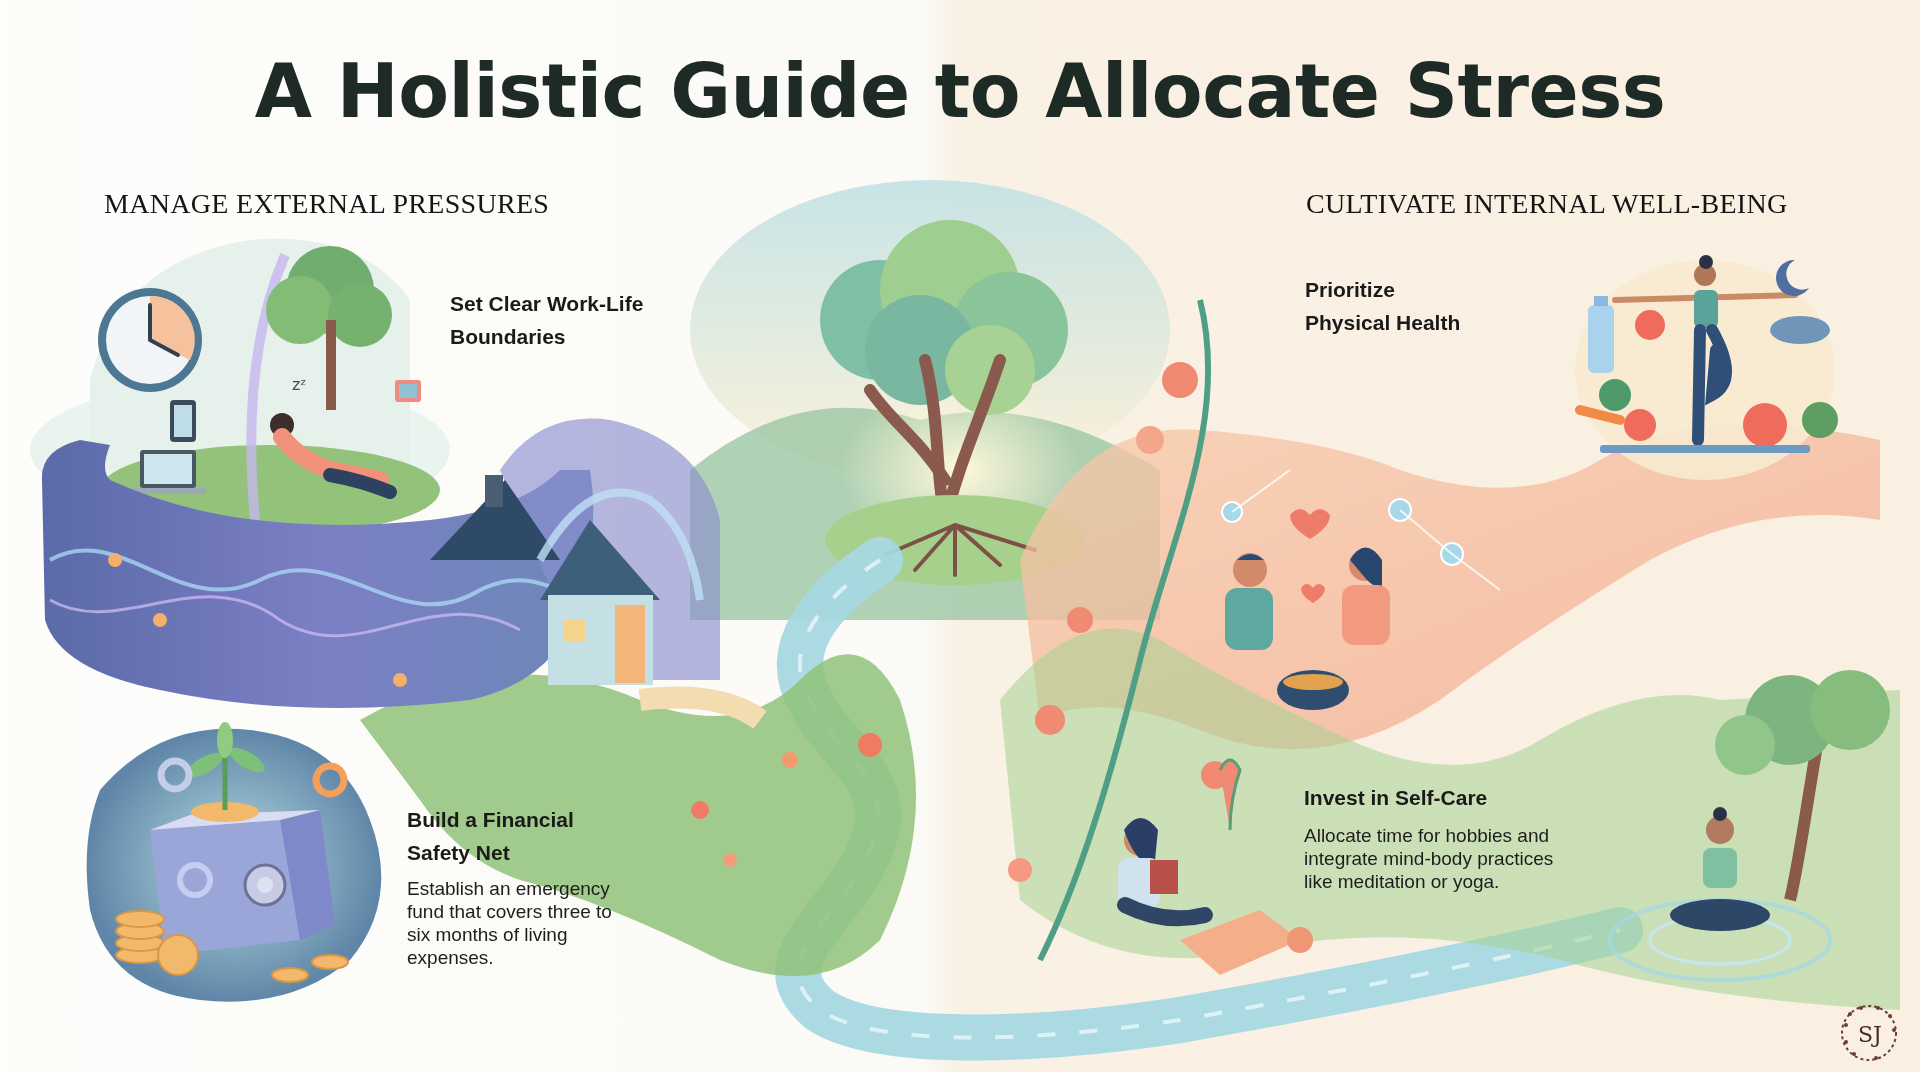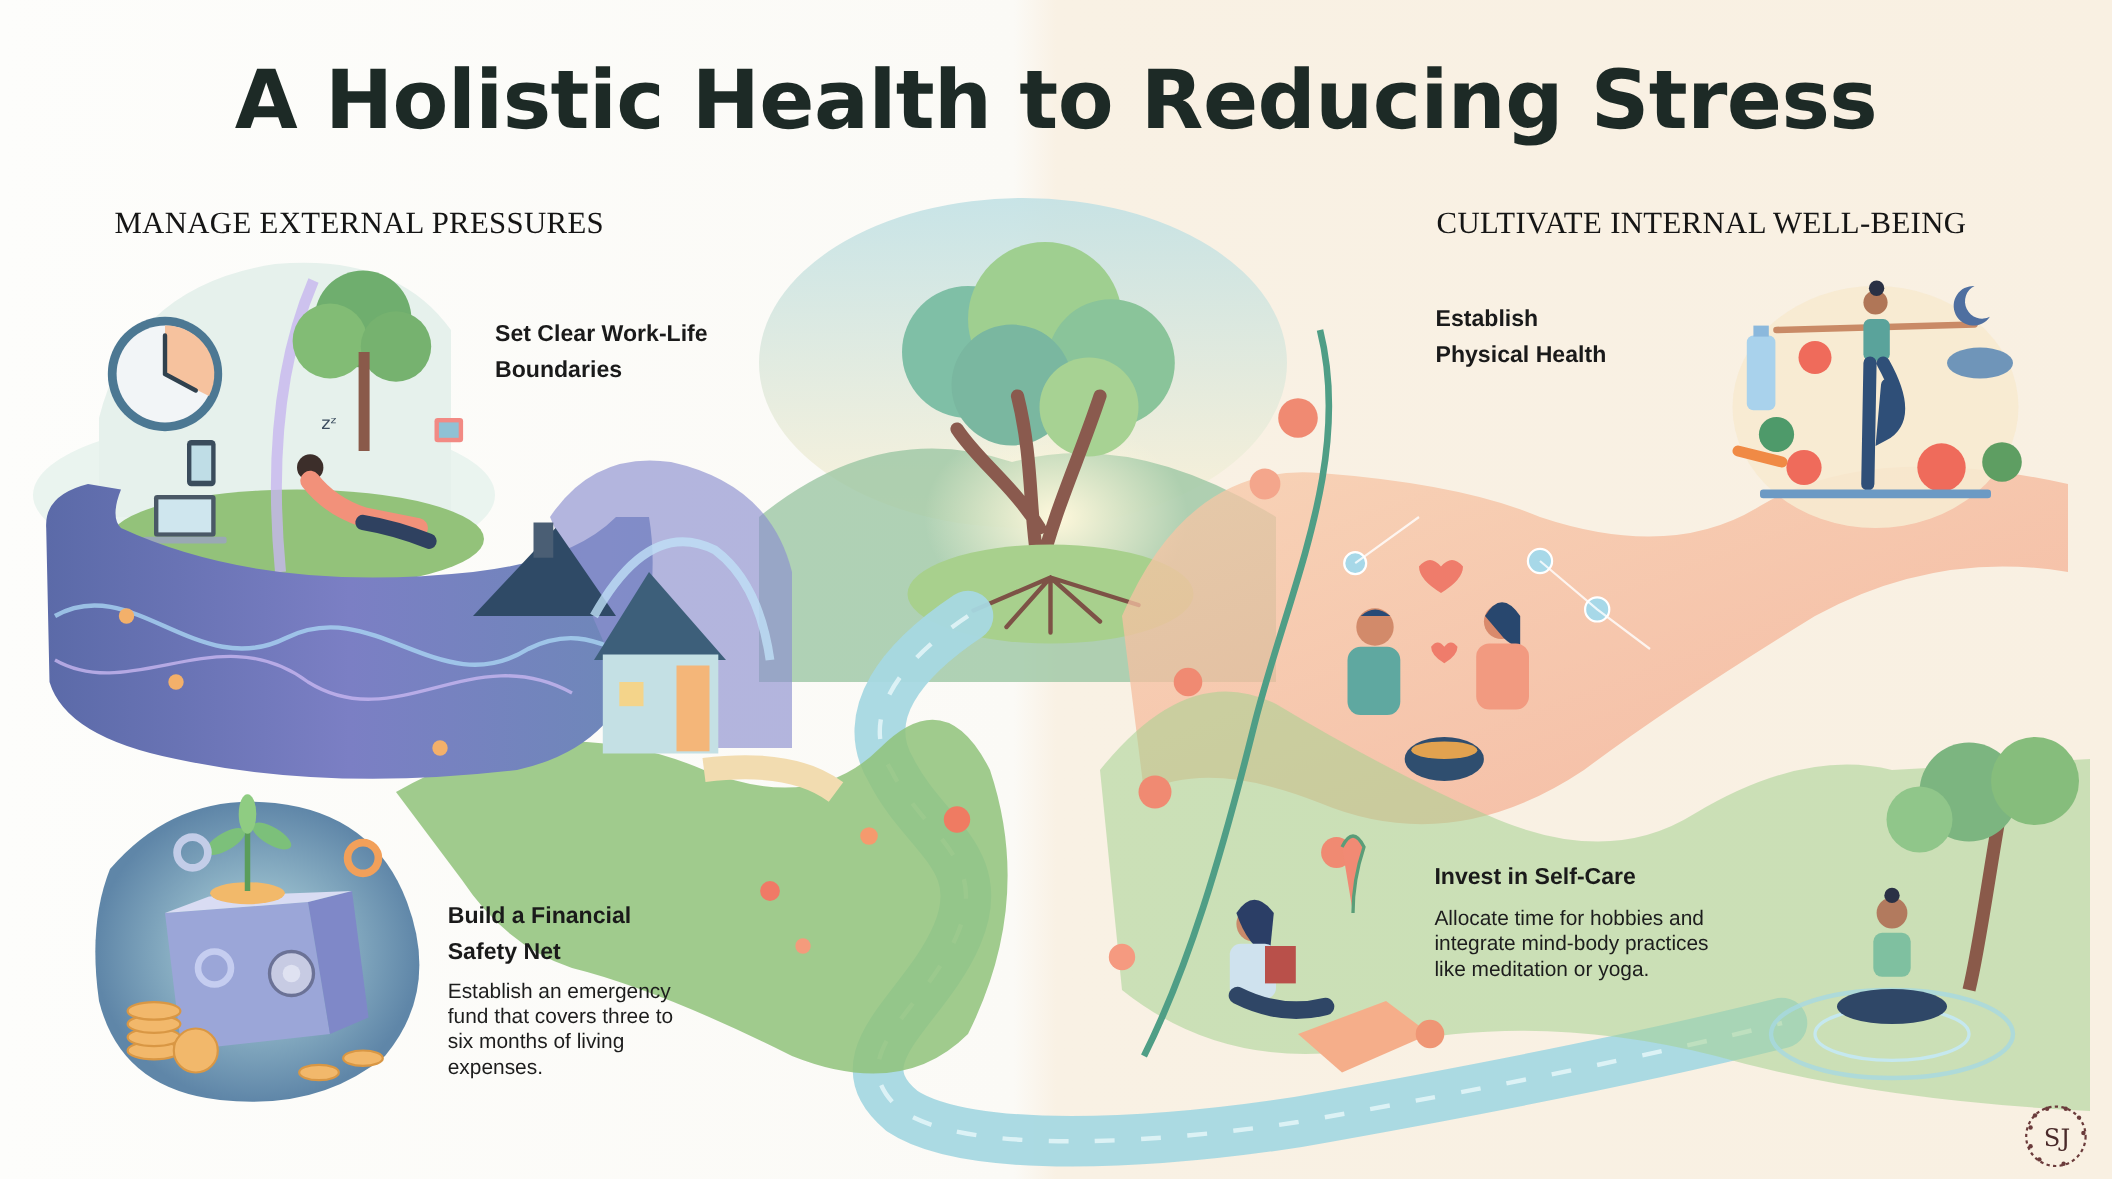--- a/index.html
+++ b/index.html
@@ -44,21 +44,21 @@
   }
   .card-desc {
     margin-top: 8px;
     font-family: "Liberation Sans", sans-serif;
     font-size: 19px;
     line-height: 23px;
     color: #1d1d1d;
     white-space: pre-line;
   }
   .card-boundaries { left: 450px; top: 287px; width: 320px; }
-  .card-finance    { left: 407px; top: 803px; width: 260px; margin-top: 13px; }
+  .card-finance    { left: 407px; top: 803px; width: 260px; }
   .card-physical   { left: 1305px; top: 273px; width: 280px; }
   .card-relations  { left: 1547px; top: 516px; width: 300px; }
   .card-selfcare   { left: 1304px; top: 781px; width: 290px; }
   .card-selfcare .card-desc { margin-top: 10px; }
 
   .logo {
     position: absolute; left: 1836px; top: 1000px; width: 66px; height: 66px;
   }
 </style>
 </head>
@@ -265,41 +265,41 @@
       <rect x="1703" y="848" width="34" height="40" rx="8" fill="#7fc0a0"></rect>
       <ellipse cx="1720" cy="915" rx="50" ry="16" fill="#2f4767"></ellipse>
       <path d="M1825 700 C1810 780 1800 860 1790 900" stroke="#8a5a4a" stroke-width="12" fill="none"></path>
       <circle cx="1790" cy="720" r="45" fill="#7cb580"></circle>
       <circle cx="1850" cy="710" r="40" fill="#86bd7c"></circle>
       <circle cx="1745" cy="745" r="30" fill="#90c68a"></circle>
       <path d="M1220 770 q10 -20 20 0 q-10 30 -10 60" stroke="#5a9d78" stroke-width="3" fill="#f18a74"></path>
     </g>
   </svg>
 
-  <h1 class="title" data-bind="title">A Holistic Health to Reducing Stress</h1>
+  <h1 class="title" data-bind="title">A Holistic Guide to Allocate Stress</h1>
 
   <h2 class="section-heading section-left" data-bind="sections.left.heading">MANAGE EXTERNAL PRESSURES</h2>
   <h2 class="section-heading section-right" data-bind="sections.right.heading">CULTIVATE INTERNAL WELL-BEING</h2>
 
   <div class="card card-boundaries">
     <div class="card-title" data-bind="sections.left.items.0.title">Set Clear Work-Life
 Boundaries</div>
   </div>
 
   <div class="card card-finance">
     <div class="card-title" data-bind="sections.left.items.1.title">Build a Financial
 Safety Net</div>
     <div class="card-desc" data-bind="sections.left.items.1.description">Establish an emergency
 fund that covers three to
 six months of living
 expenses.</div>
   </div>
 
   <div class="card card-physical">
-    <div class="card-title" data-bind="sections.right.items.0.title">Establish
+    <div class="card-title" data-bind="sections.right.items.0.title">Prioritize
 Physical Health</div>
   </div>
 
 
   <div class="card card-selfcare">
     <div class="card-title" data-bind="sections.right.items.2.title">Invest in Self-Care</div>
     <div class="card-desc" data-bind="sections.right.items.2.description">Allocate time for hobbies and
 integrate mind-body practices
 like meditation or yoga.</div>
   </div>

